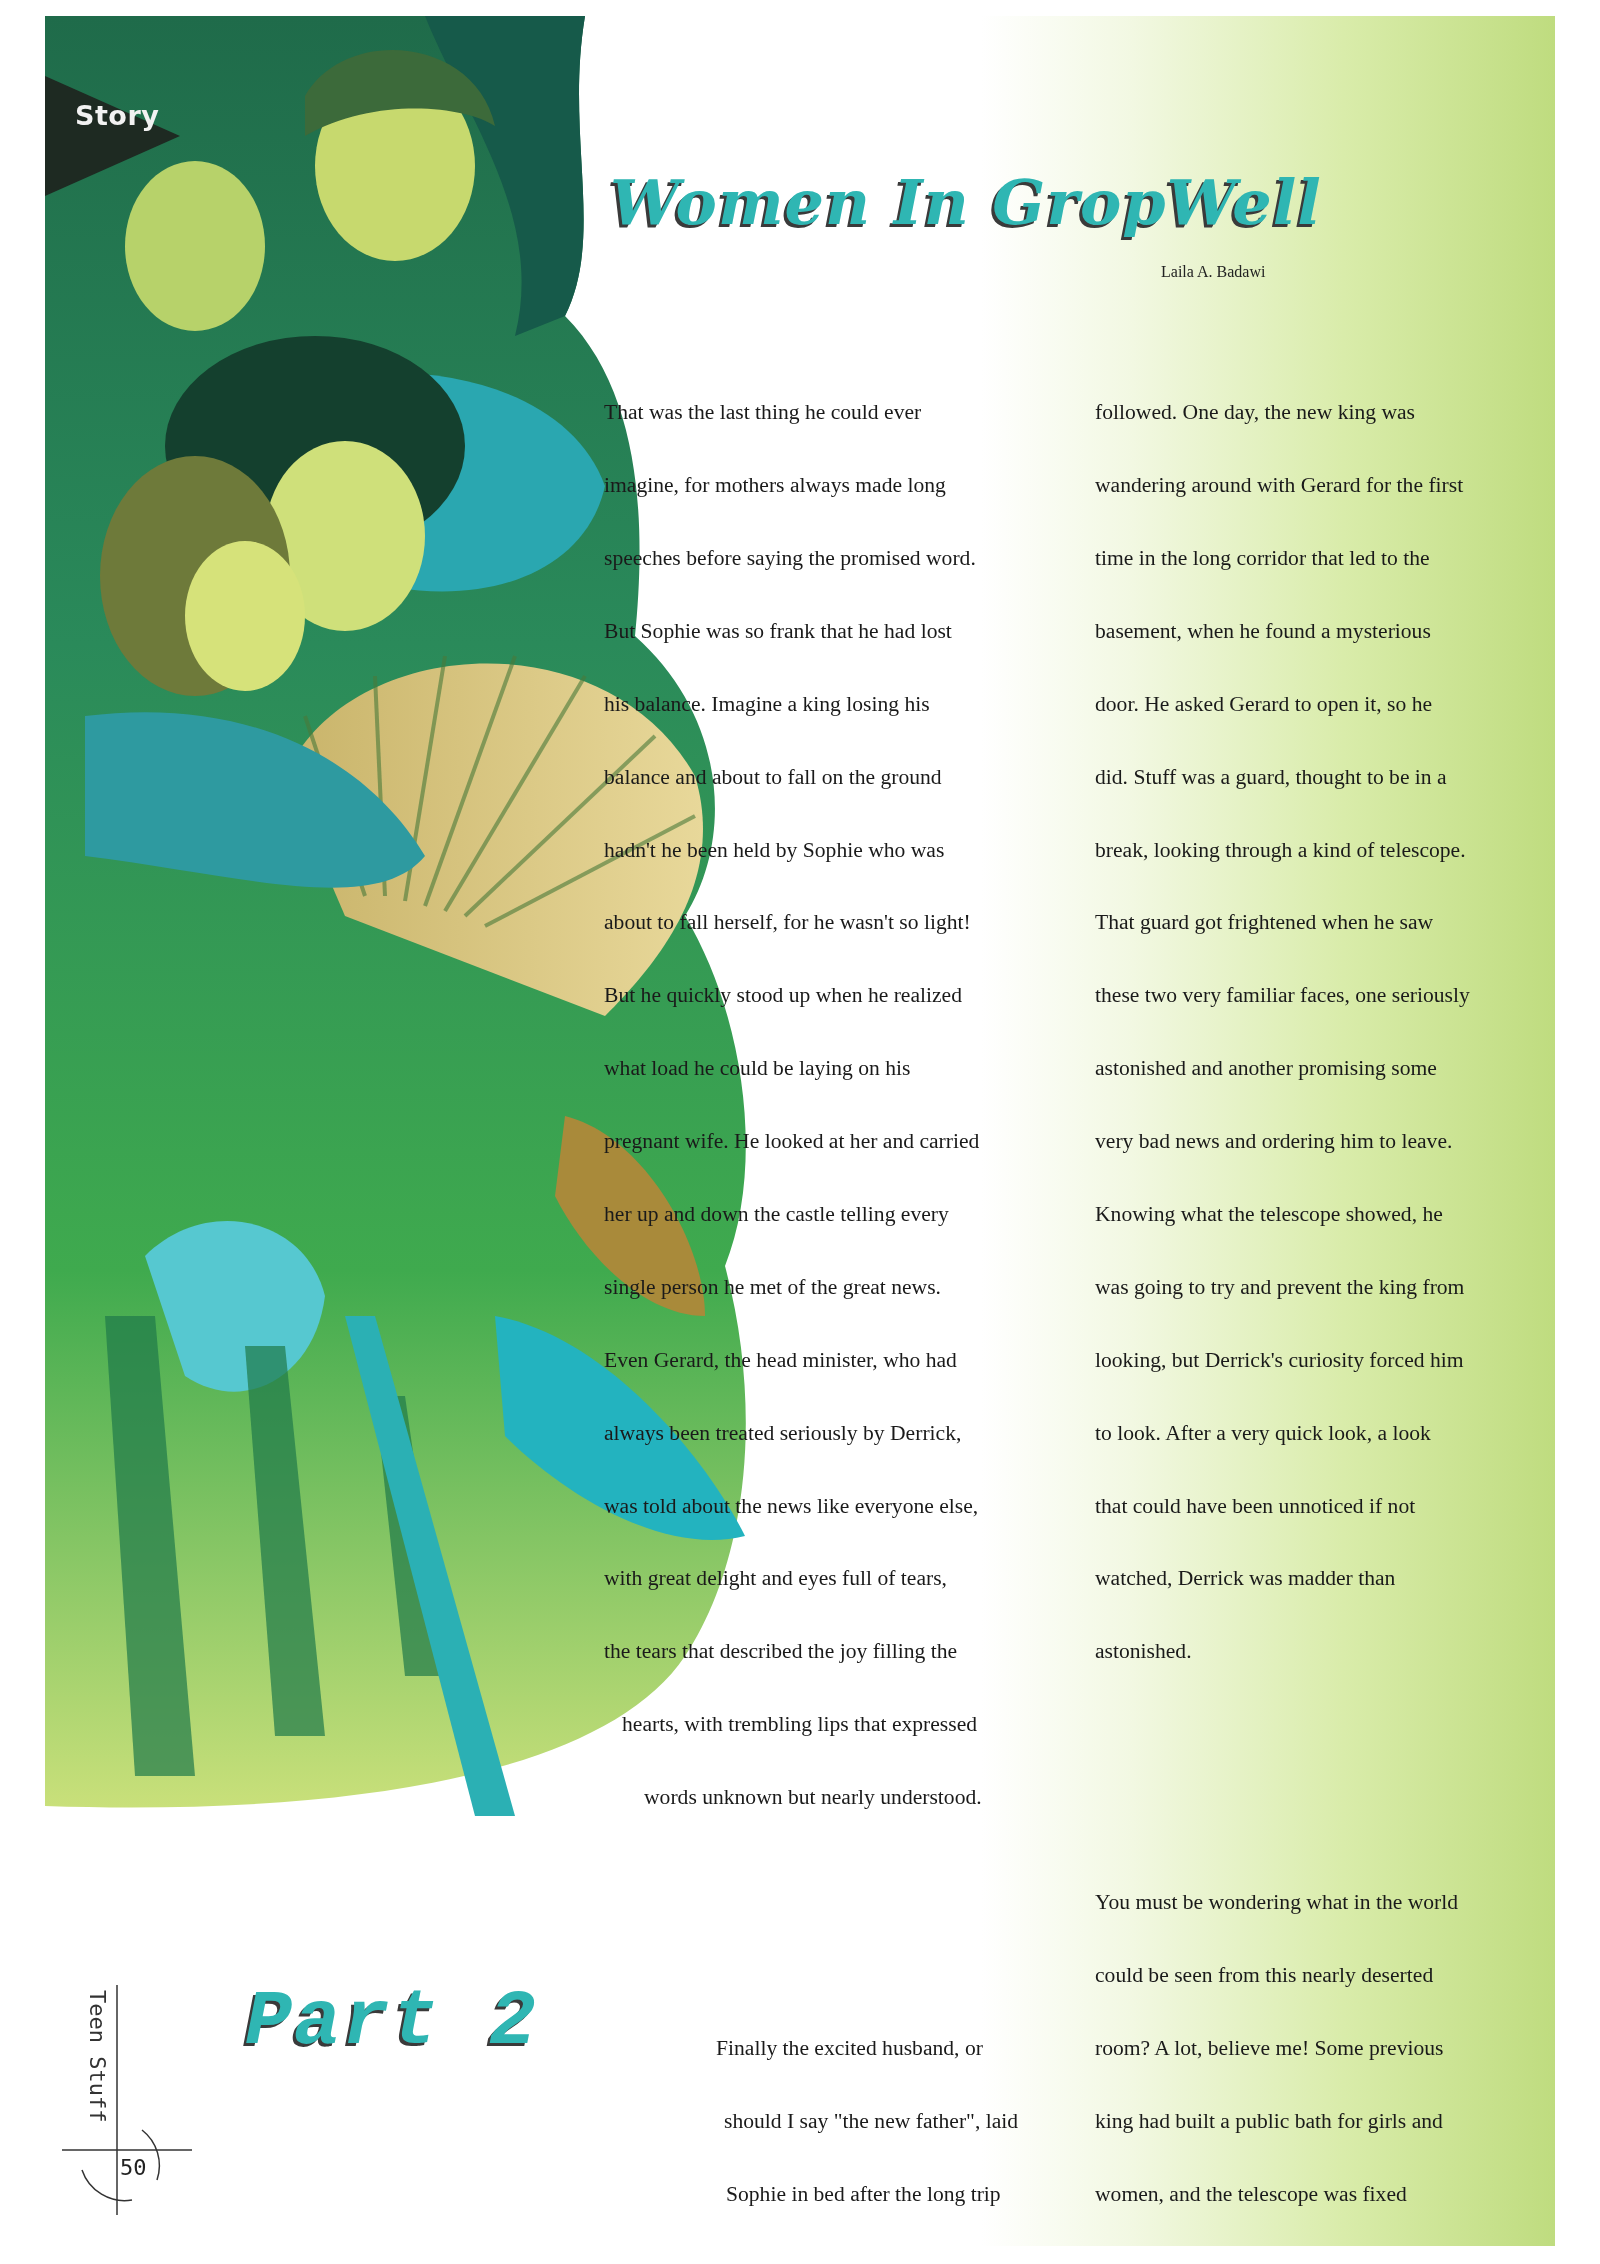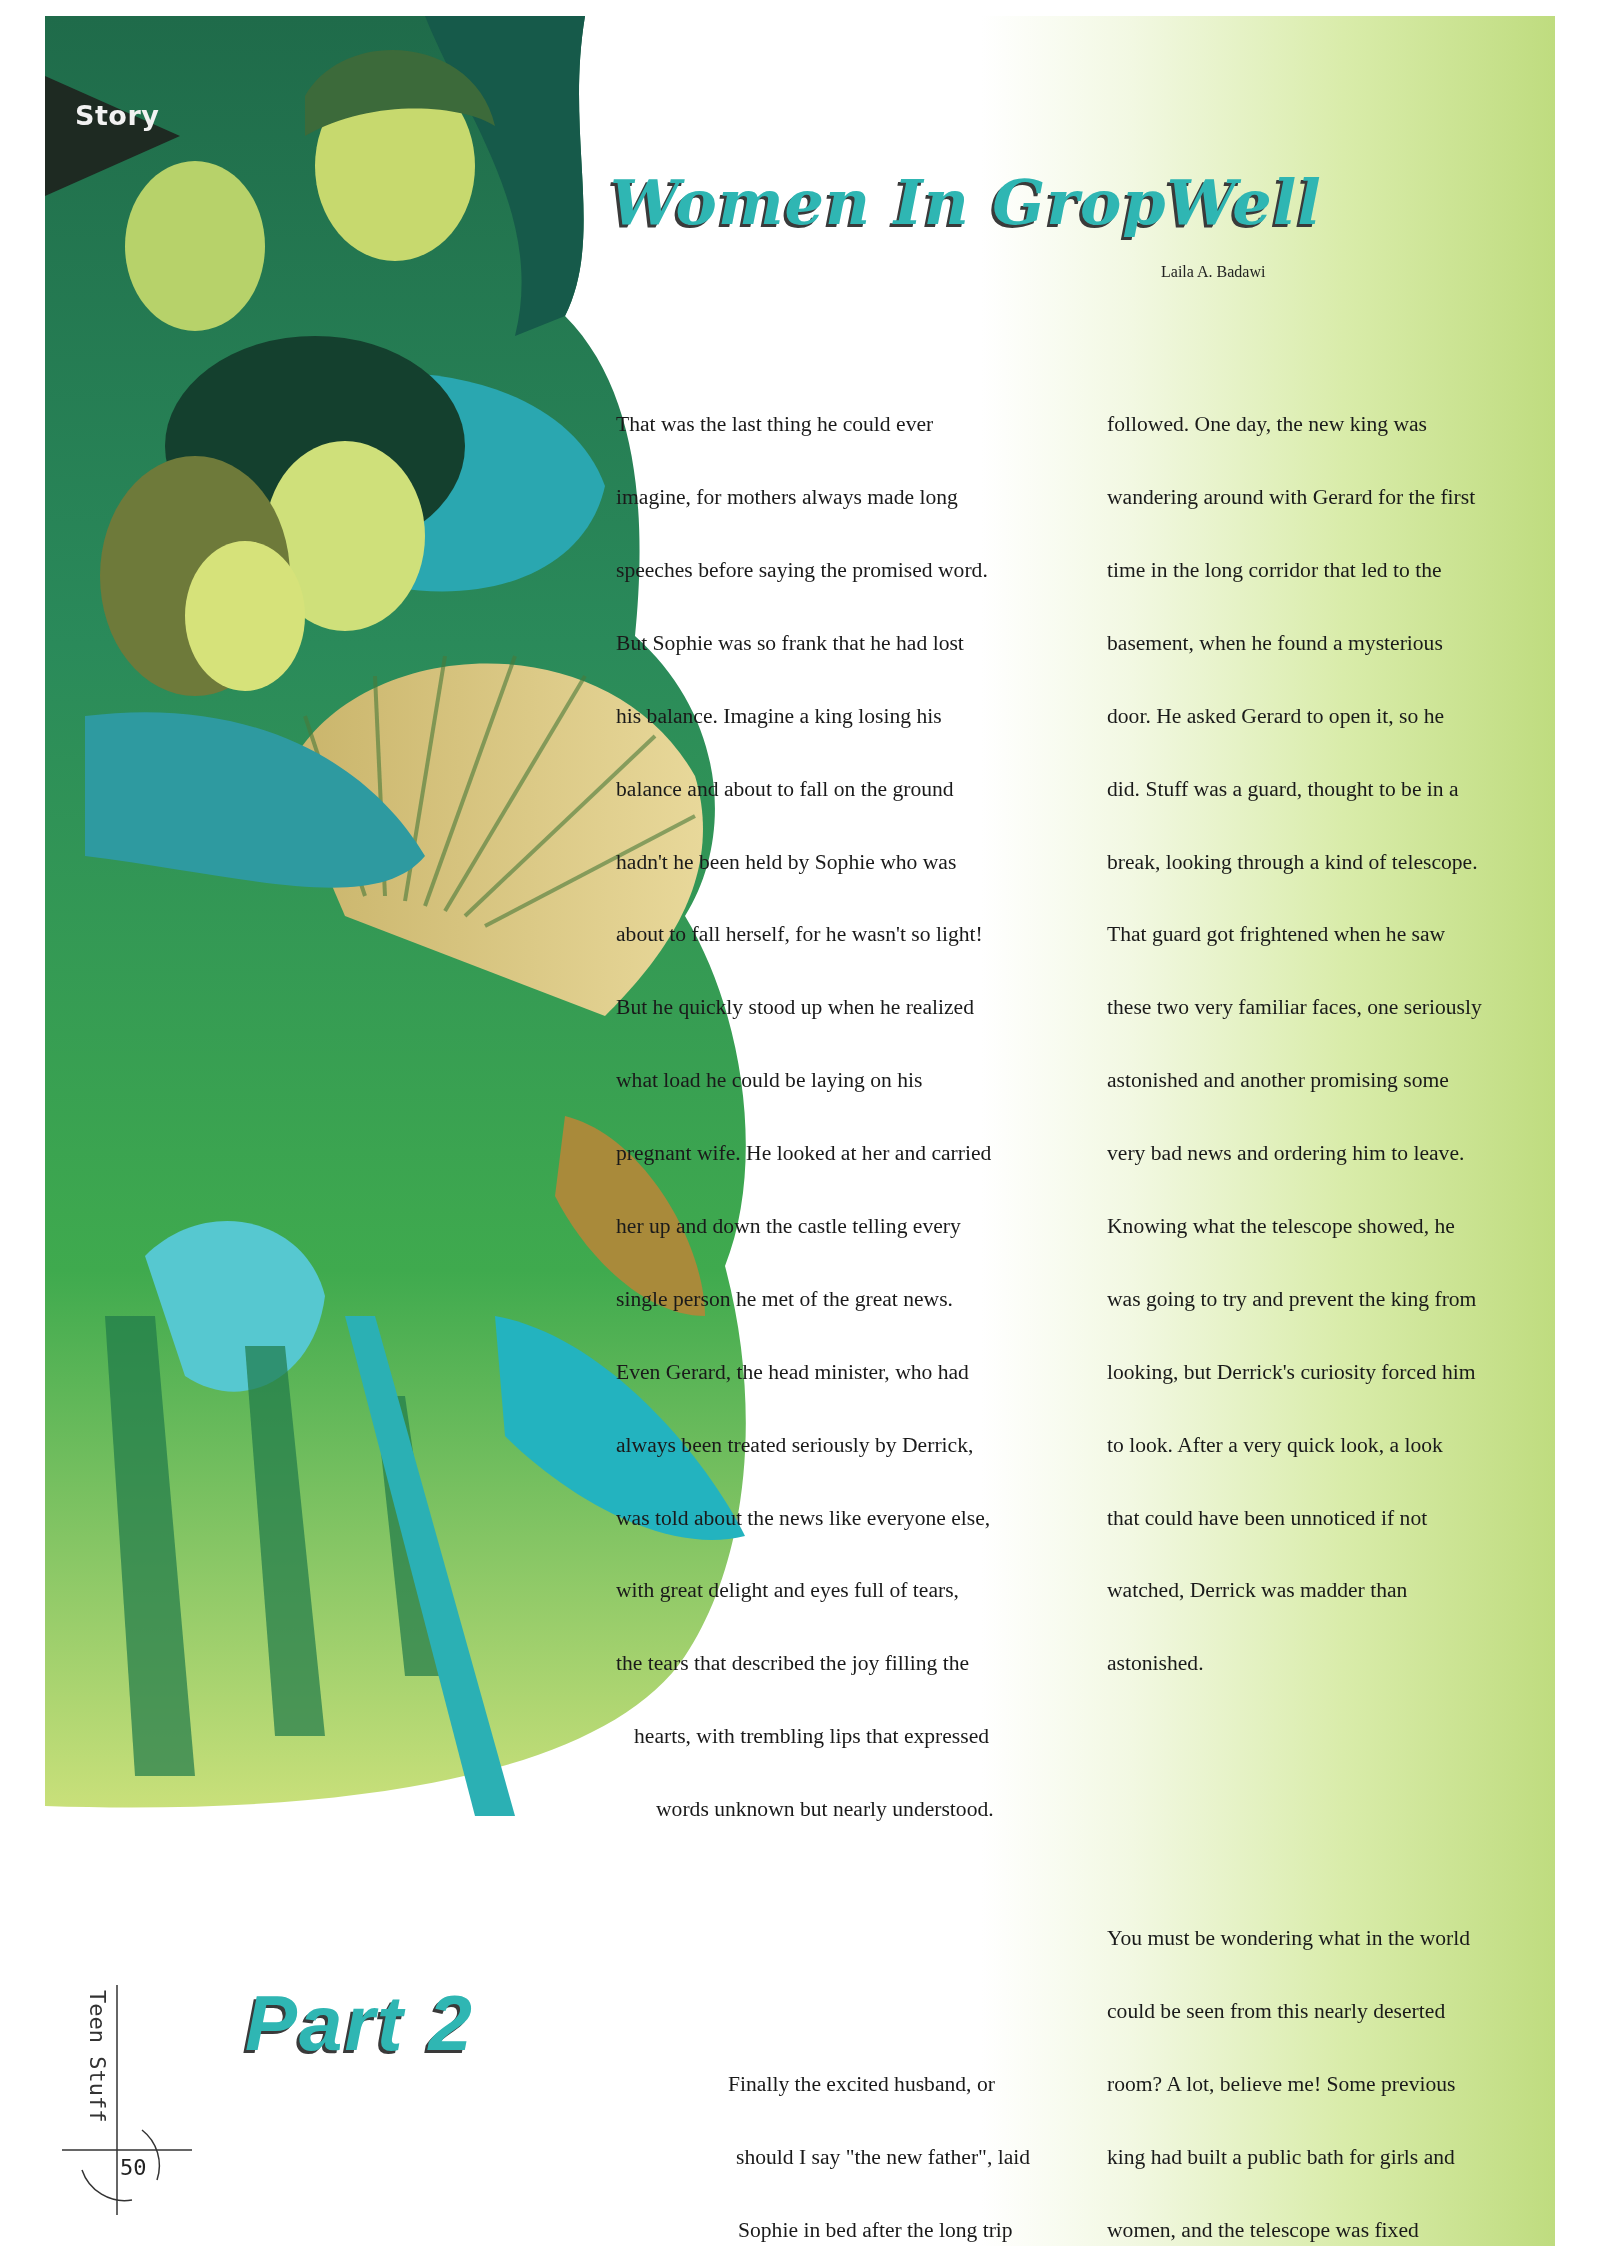--- a/index.html
+++ b/index.html
@@ -20,27 +20,27 @@
     border-left: 135px solid #1e2a22; }
   .story-tag .label { position: absolute; left: 30px; top: 24px; color: #f2f2f2;
     font-family: "DejaVu Sans", "Liberation Sans", sans-serif; font-weight: bold; font-size: 27px; letter-spacing: 0.5px; }
 
   .title { position: absolute; left: 565px; top: 150px; font-family: "DejaVu Serif", serif; font-style: italic; font-weight: bold;
     font-size: 62px; color: #2fb6b3; letter-spacing: 1px;
     text-shadow: -3px 3px 0 #3a3a3a; }
   .byline { position: absolute; left: 1116px; top: 247px; font-size: 16px; color: #222; }
 
   .col { position: absolute; font-size: 21.6px; line-height: 24.3px; white-space: pre; }
-  .col p { margin: 16px; }
+  .col p { margin: 4px; }
   .col .gap { height: 24px; }
   .col-left { left: 555px; top: 283px; width: 490px; }
   .col-right { left: 1046px; top: 283px; width: 470px; }
   .ln { display: block; }
 
-  .part2 { position: absolute; left: 200px; top: 1962px; font-family: Liberation Sans, sans-serif; font-style: italic; font-weight: bold;
+  .part2 { position: absolute; left: 200px; top: 1962px; font-family: Liberation Mono, monospace; font-style: italic; font-weight: bold;
     font-size: 78px; color: #2fb6b3; text-shadow: -3px 3px 0 #3a3a3a; letter-spacing: 2px; }
 
   .footer-mark { position: absolute; left: 62px; top: 1985px; width: 140px; height: 230px; }
   .footer-vert { position: absolute; left: 85px; top: 1990px; writing-mode: vertical-rl;
     font-family: "DejaVu Sans Mono", "Liberation Mono", monospace; font-size: 22px; color: #333; }
   .footer-num { position: absolute; left: 120px; top: 2155px; font-family: "DejaVu Sans Mono", "Liberation Mono", monospace; font-size: 22px; color: #222; }
 </style>
 </head>
 <body>
 

